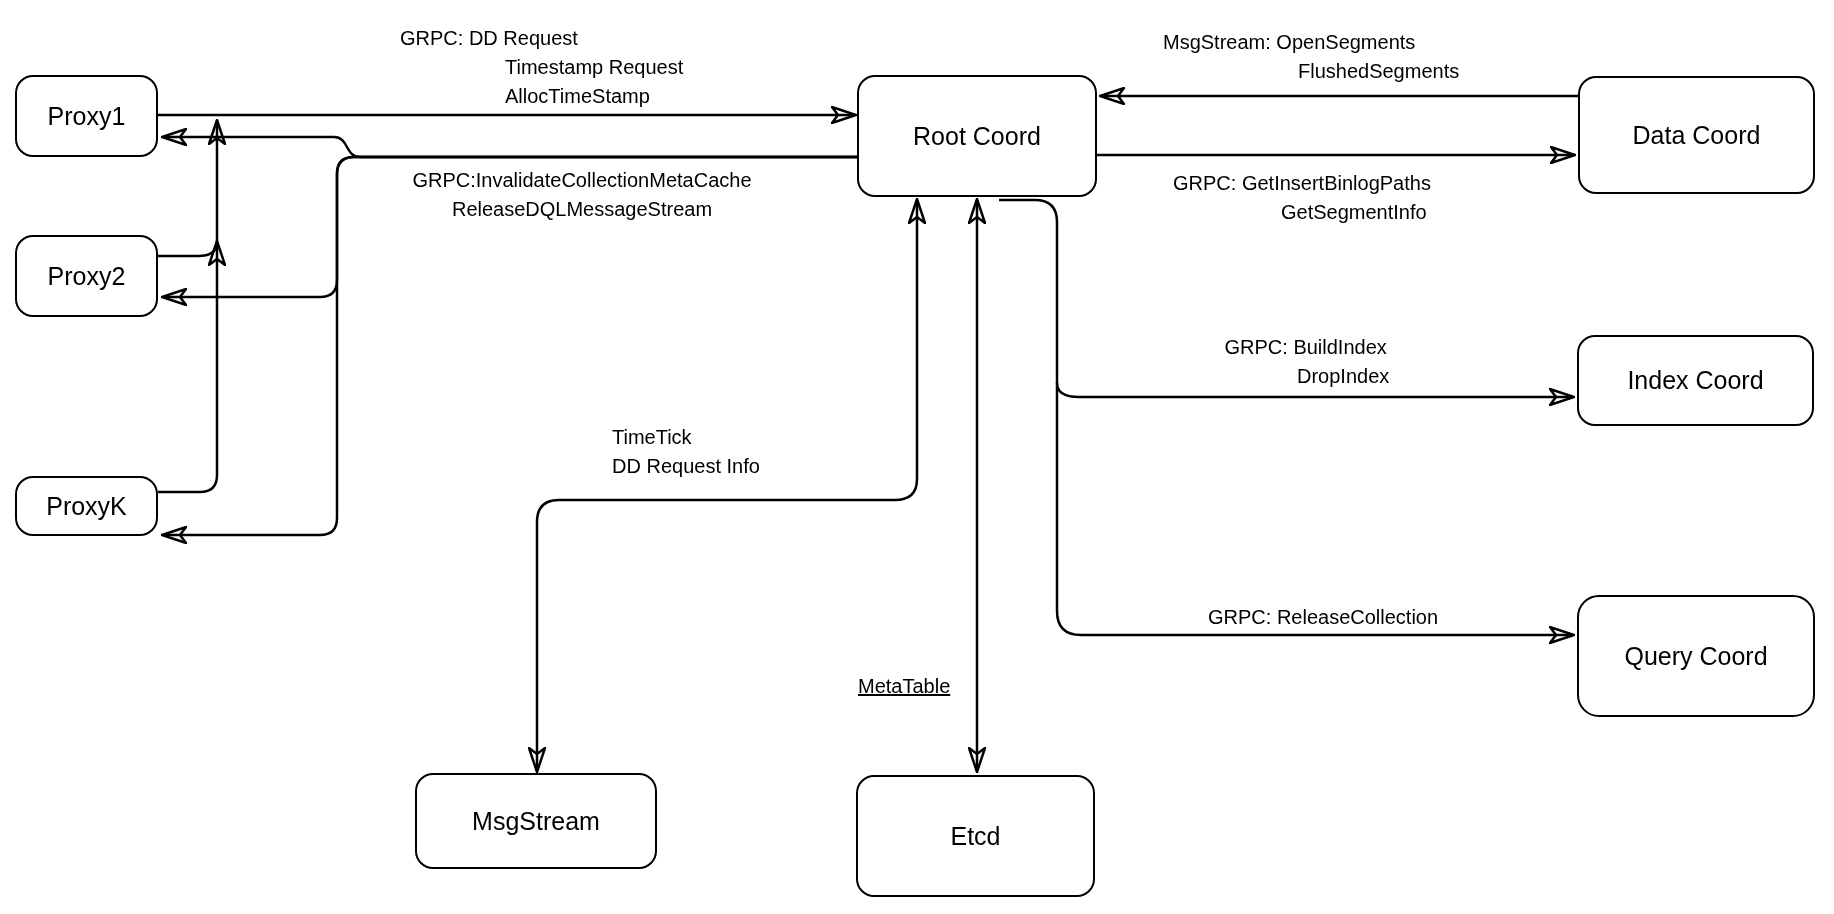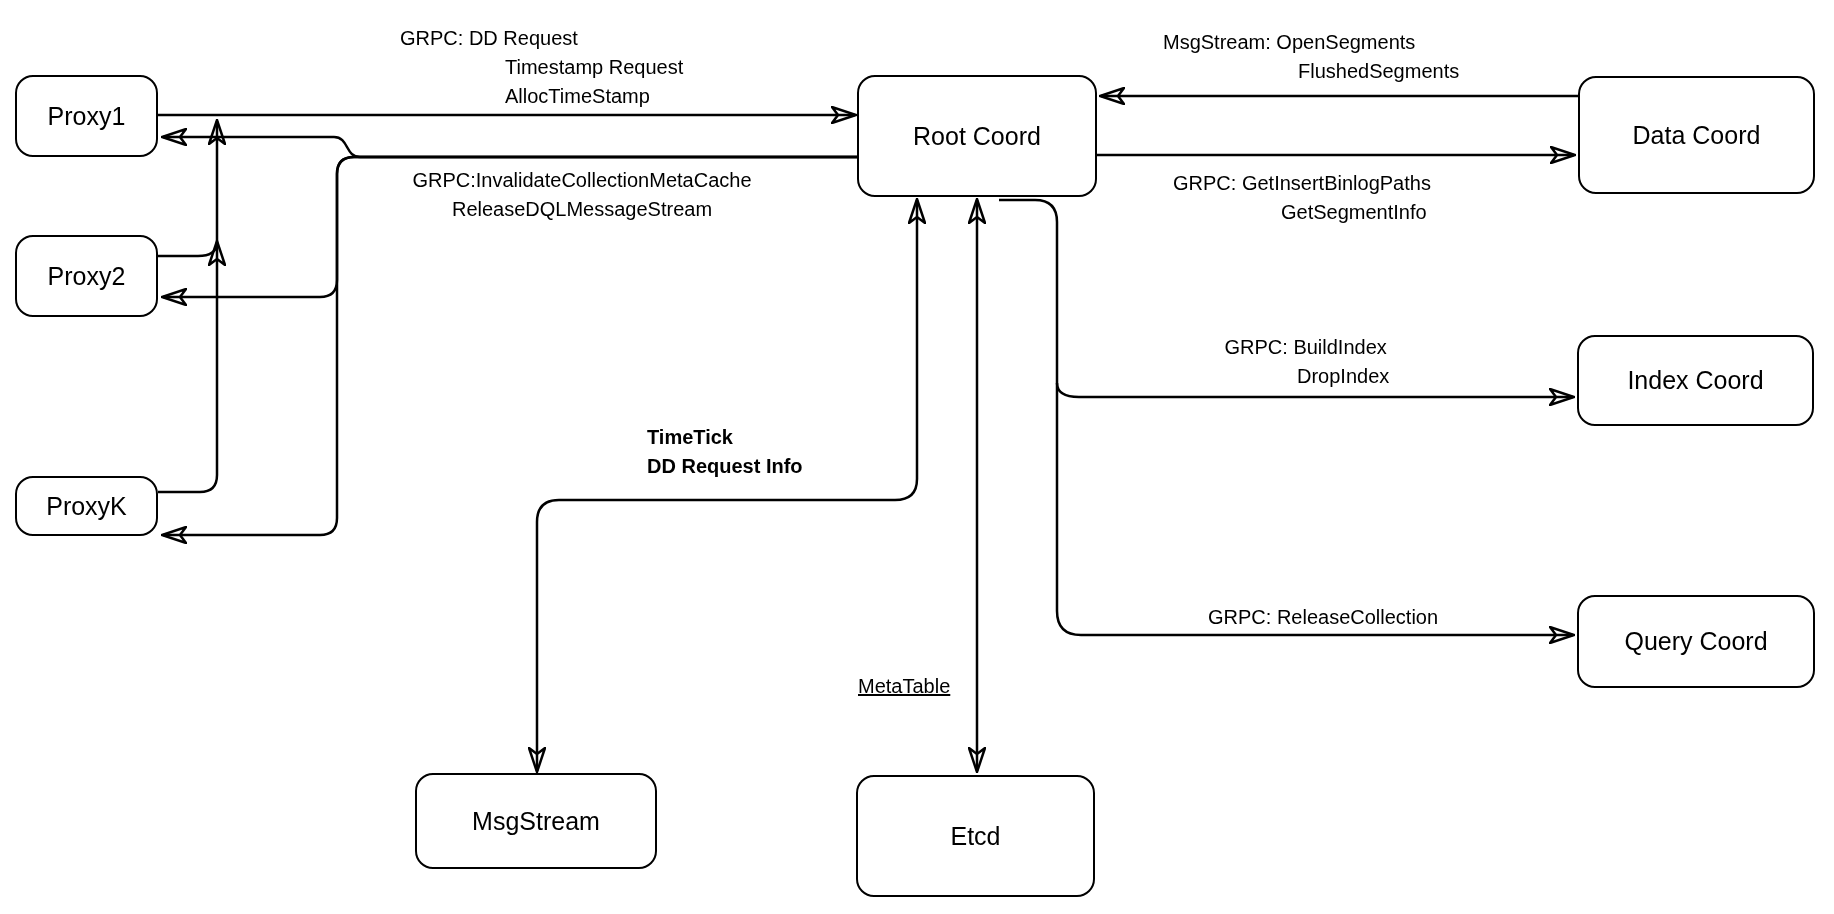--- a/index.html
+++ b/index.html
@@ -50,36 +50,36 @@
   .elabel .line { display: block; }
   .center { text-align: center; }
 
   
   #n-proxy1    { left: 15px;   top: 75px;  width: 143px; height: 82px; }
   #n-proxy2    { left: 15px;   top: 235px; width: 143px; height: 82px; }
   #n-proxyk    { left: 15px;   top: 476px; width: 143px; height: 60px; }
   #n-root      { left: 857px;  top: 75px;  width: 240px; height: 122px; }
   #n-data      { left: 1578px; top: 76px;  width: 237px; height: 118px; }
   #n-index     { left: 1577px; top: 335px; width: 237px; height: 91px; }
-  #n-query     { left: 1577px; top: 595px; width: 238px; height: 93px; }
+  #n-query     { left: 1577px; top: 595px; width: 238px; height: 122px; border-radius: 22px; }
   #n-msgstream { left: 415px;  top: 773px; width: 242px; height: 96px; }
   #n-etcd      { left: 856px;  top: 775px; width: 239px; height: 122px; }
 
   
   #l-ddrequest { left: 400px;  top: 24px; }
   #l-ddrequest .indent { margin-left: 105px; }
   #l-invalidate { left: 372px; top: 166px; width: 420px; }
   #l-opensegments { left: 1163px; top: 28px; }
   #l-opensegments .indent { margin-left: 135px; }
   #l-binlog { left: 1173px; top: 169px; }
   #l-binlog .indent { margin-left: 108px; }
   #l-buildindex { left: 1222px; top: 333px; text-align: center; }
   #l-buildindex .indent { margin-left: 75px; }
   #l-release { left: 1208px; top: 603px; }
-  #l-timetick { left: 647px; top: 423px; font-weight: bold; }
+  #l-timetick { left: 612px; top: 423px; }
   #l-metatable { left: 858px; top: 672px; text-decoration: underline; }
 </style>
 </head>
 <body>
 
 <div class="canvas">
 
   <svg class="edges" width="1834" height="914" viewBox="0 0 1834 914">
     <defs>
       <marker id="arrow" orient="auto-start-reverse" markerUnits="userSpaceOnUse" markerWidth="26" markerHeight="18" refX="24" refY="9">

